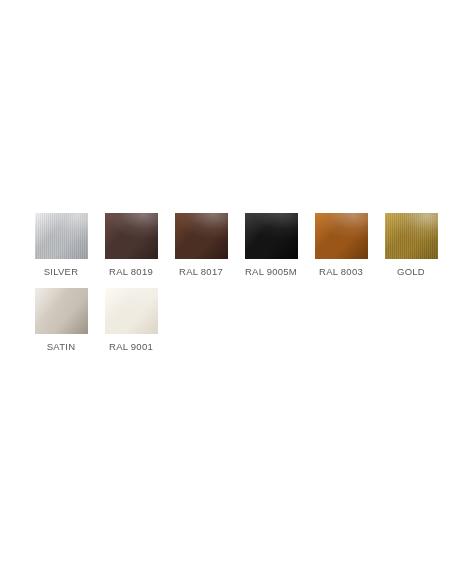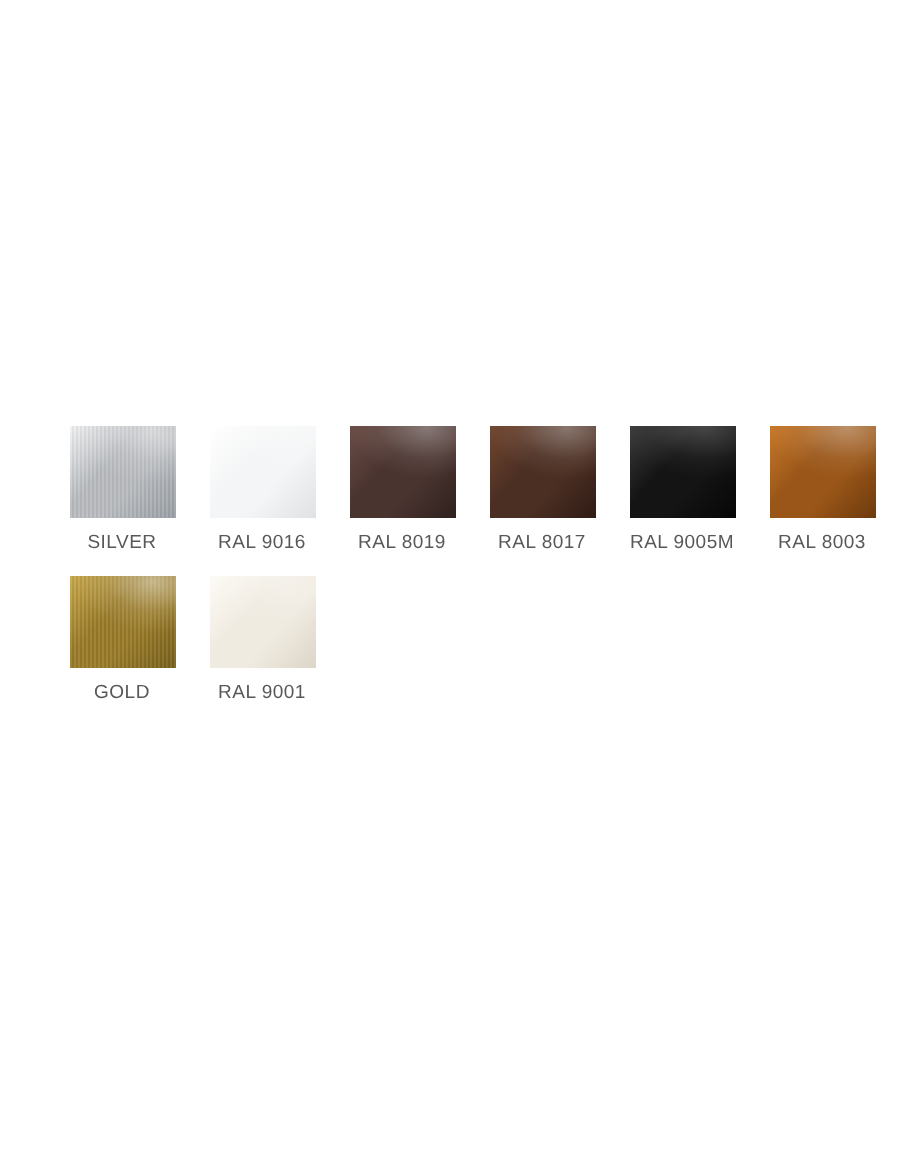--- a/index.html
+++ b/index.html
@@ -77,26 +77,20 @@
 
 <div id="swatch-board">
   <div id="swatch-grid">
       <div class="swatch-cell">
         <div class="swatch-chip" style="background: linear-gradient(132deg, rgb(242, 243, 244) 0%, rgb(185, 188, 192) 38%, rgb(185, 188, 192) 62%, rgb(154, 160, 166) 100%);">
           <div class="sheen" style="background: radial-gradient(120% 90% at 78% 6%, rgba(255, 255, 255, 0.45) 0%, rgba(255, 255, 255, 0.1) 36%, rgba(0, 0, 0, 0) 62%), repeating-linear-gradient(90deg, rgba(255, 255, 255, 0.07) 0px, rgba(255, 255, 255, 0.07) 1px, rgba(0, 0, 0, 0.05) 1px, rgba(0, 0, 0, 0.05) 2px);"></div>
         </div>
         <div class="swatch-label">SILVER</div>
       </div>
       <div class="swatch-cell">
-        <div class="swatch-chip" style="background: linear-gradient(132deg, rgb(255, 255, 255) 0%, rgb(244, 245, 246) 38%, rgb(244, 245, 246) 62%, rgb(223, 225, 227) 100%);">
-          <div class="sheen" style="background: radial-gradient(110% 80% at 72% 2%, rgba(255, 255, 255, 0.34) 0%, rgba(255, 255, 255, 0.07) 42%, rgba(0, 0, 0, 0) 68%);"></div>
-        </div>
-        <div class="swatch-label">RAL 9016</div>
-      </div>
-      <div class="swatch-cell">
         <div class="swatch-chip" style="background: linear-gradient(132deg, rgb(106, 76, 69) 0%, rgb(74, 52, 48) 38%, rgb(74, 52, 48) 62%, rgb(47, 33, 30) 100%);">
           <div class="sheen" style="background: radial-gradient(110% 80% at 72% 2%, rgba(255, 255, 255, 0.34) 0%, rgba(255, 255, 255, 0.07) 42%, rgba(0, 0, 0, 0) 68%);"></div>
         </div>
         <div class="swatch-label">RAL 8019</div>
       </div>
       <div class="swatch-cell">
         <div class="swatch-chip" style="background: linear-gradient(132deg, rgb(113, 70, 47) 0%, rgb(76, 47, 35) 38%, rgb(76, 47, 35) 62%, rgb(46, 27, 20) 100%);">
           <div class="sheen" style="background: radial-gradient(110% 80% at 72% 2%, rgba(255, 255, 255, 0.34) 0%, rgba(255, 255, 255, 0.07) 42%, rgba(0, 0, 0, 0) 68%);"></div>
         </div>
         <div class="swatch-label">RAL 8017</div>
@@ -113,19 +107,25 @@
         </div>
         <div class="swatch-label">RAL 8003</div>
       </div>
       <div class="swatch-cell">
         <div class="swatch-chip" style="background: linear-gradient(132deg, rgb(201, 169, 76) 0%, rgb(154, 123, 40) 38%, rgb(154, 123, 40) 62%, rgb(119, 96, 28) 100%);">
           <div class="sheen" style="background: radial-gradient(120% 90% at 78% 6%, rgba(255, 255, 255, 0.45) 0%, rgba(255, 255, 255, 0.1) 36%, rgba(0, 0, 0, 0) 62%), repeating-linear-gradient(90deg, rgba(255, 255, 255, 0.07) 0px, rgba(255, 255, 255, 0.07) 1px, rgba(0, 0, 0, 0.05) 1px, rgba(0, 0, 0, 0.05) 2px);"></div>
         </div>
         <div class="swatch-label">GOLD</div>
       </div>
       <div class="swatch-cell">
+        <div class="swatch-chip" style="background: linear-gradient(132deg, rgb(230, 224, 214) 0%, rgb(203, 195, 182) 38%, rgb(203, 195, 182) 62%, rgb(168, 158, 144) 100%);">
+          <div class="sheen" style="background: linear-gradient(115deg, rgba(255, 255, 255, 0.4) 0%, rgba(255, 255, 255, 0.05) 45%, rgba(0, 0, 0, 0.07) 100%);"></div>
+        </div>
+        <div class="swatch-label">SATIN</div>
+      </div>
+      <div class="swatch-cell">
         <div class="swatch-chip" style="background: linear-gradient(132deg, rgb(253, 251, 246) 0%, rgb(240, 235, 225) 38%, rgb(240, 235, 225) 62%, rgb(220, 213, 200) 100%);">
           <div class="sheen" style="background: radial-gradient(110% 80% at 72% 2%, rgba(255, 255, 255, 0.34) 0%, rgba(255, 255, 255, 0.07) 42%, rgba(0, 0, 0, 0) 68%);"></div>
         </div>
         <div class="swatch-label">RAL 9001</div>
       </div>
     </div>
 </div>
 
 </body></html>

